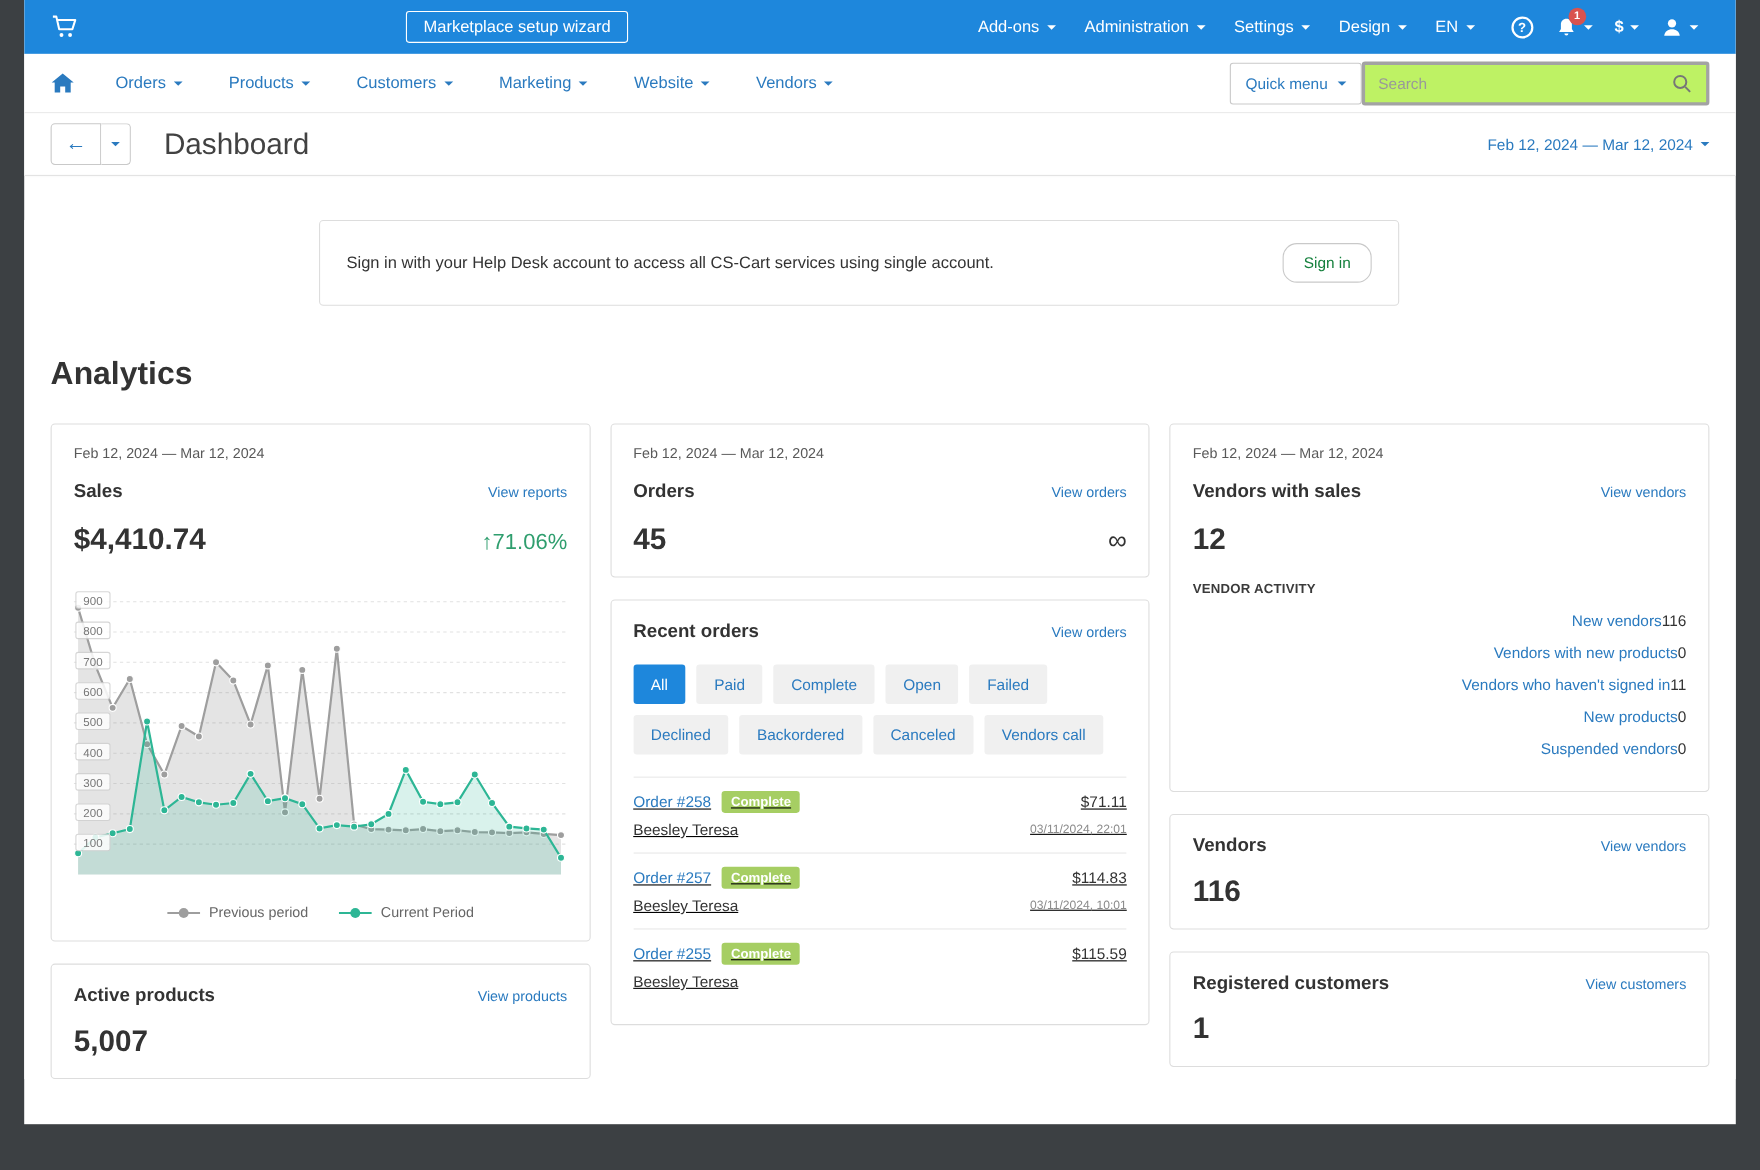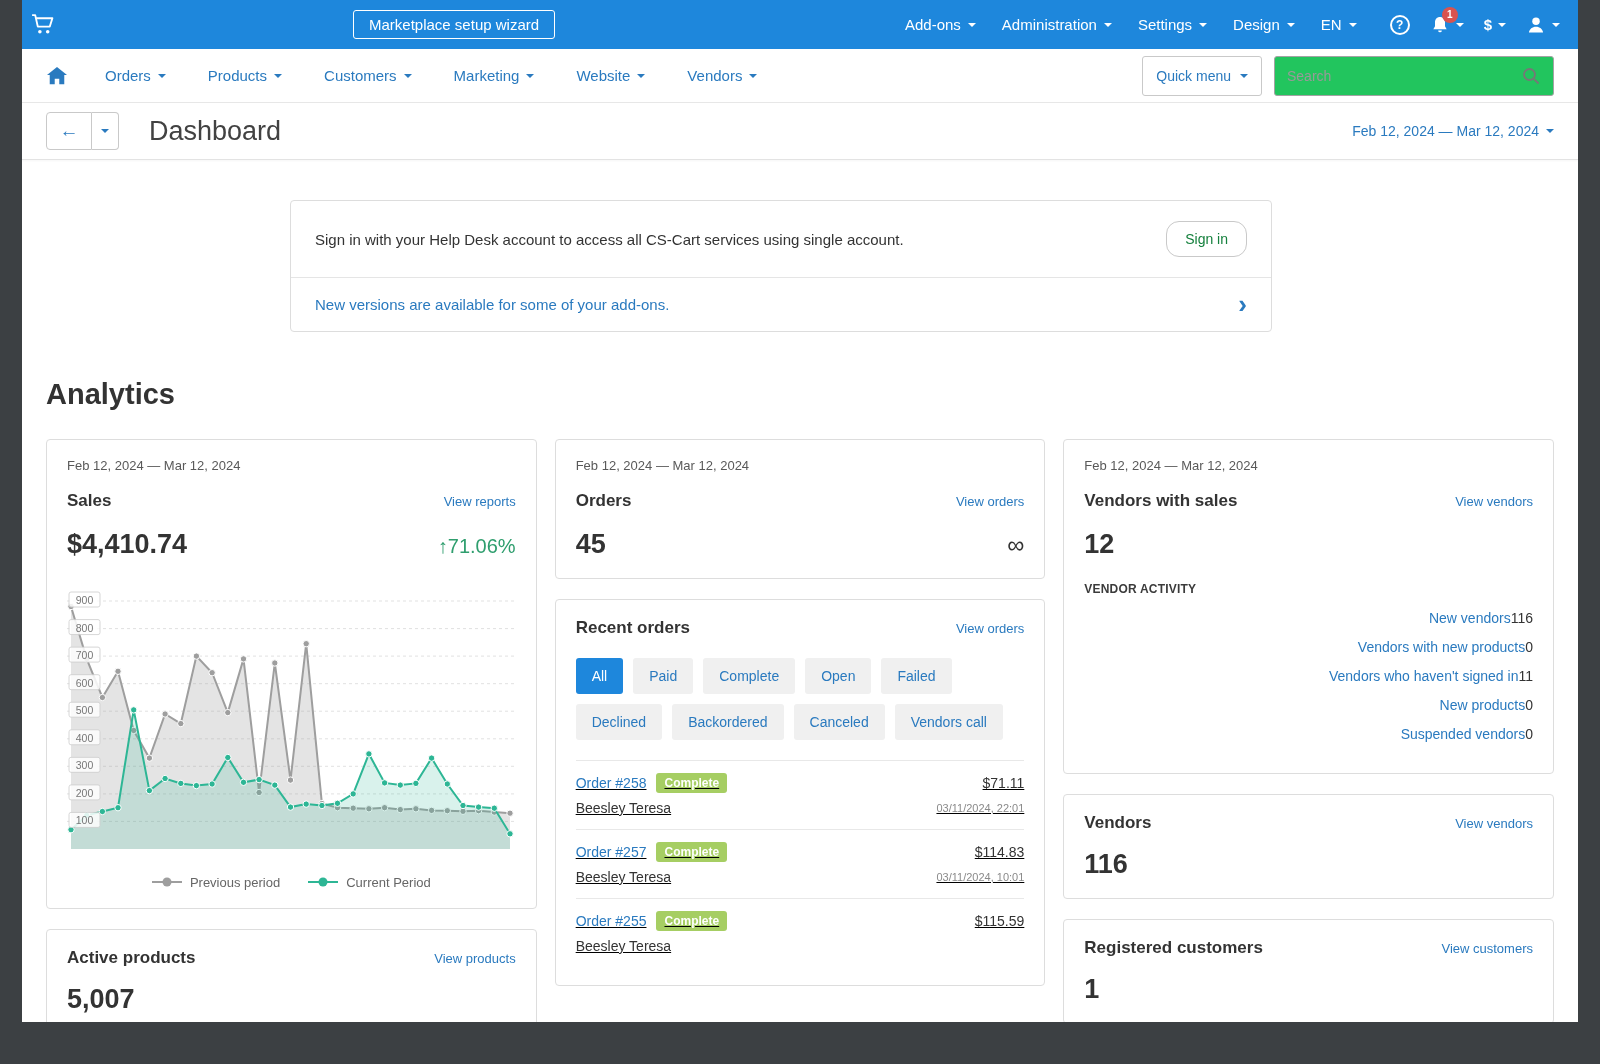--- a/index.html
+++ b/index.html
@@ -17,21 +17,21 @@
     overflow: hidden;
     position: relative;
   }
 
   
   .topbar {
     height: 49px;
     background: #1e87dc;
     display: flex;
     align-items: center;
-    padding: 0 8px;
+    padding: 0 24px;
     color: #fff;
   }
   .cart-btn { display: flex; align-items: center; cursor: pointer; }
   .wizard {
     margin-left: 298px;
     background: transparent;
     border: 1px solid #fff;
     color: #fff;
     font-size: 15px;
     padding: 5px 15px;
@@ -68,31 +68,31 @@
   .mainnav {
     height: 54px;
     display: flex; align-items: center;
     padding: 0 24px;
     border-bottom: 1px solid #e7e7e7;
     background: #fff;
   }
   .home-btn { display: flex; align-items: center; margin-right: 16px; cursor: pointer; }
   .main-items { display: flex; align-items: center; }
   .main-item { display: flex; align-items: center; gap: 7px; padding: 8px 21px; color: #2a7abf; font-size: 15px; cursor: pointer; }
-  .nav-right { margin-left: auto; display: flex; gap: 12px; }
+  .nav-right { margin-left: auto; display: flex; align-items: center; }
   .quick-menu {
     border: 1px solid #c9c9c9; border-radius: 3px; background: #fff;
     color: #2a7abf; font-size: 14px; padding: 10px 13px;
     display: flex; align-items: center; gap: 9px;
     cursor: pointer; font-family: inherit;
   }
   .search-group {
     display: flex; align-items: center;
-    border: 1px solid #a3a3a3; border-radius: 3px;
-    height: 40px; width: 280px; background: #22c55e;
+    border: 3px solid #a3a3a3; border-radius: 3px;
+    height: 40px; width: 316px; background: #bef264;
   }
   .search-input { border: 0; outline: none; flex: 1; padding: 0 12px; font-size: 14px; color: #333; font-family: inherit; background: transparent; }
   .search-input::placeholder { color: #999; }
   .search-btn { width: 44px; height: 100%; display: flex; align-items: center; justify-content: center; background: transparent; border: 0; cursor: pointer; }
 
   
   .page-head {
     height: 57px;
     display: flex; align-items: center;
     padding: 0 24px;
@@ -292,24 +292,20 @@
       <span class="caret"></span>
     </div>
   </div>
 
   <div class="content">
 
     <div class="notice">
       <div class="notice-row1">
         <span class="notice-text">Sign in with your Help Desk account to access all CS-Cart services using single account.</span>
         <button class="signin-btn">Sign in</button>
-      </div>
-      <div class="notice-row2">
-        <a class="notice-link" href="#">New versions are available for some of your add-ons.</a>
-        <span class="chev">›</span>
       </div>
     </div>
 
     <h2 class="analytics-h">Analytics</h2>
 
     <div class="grid">
 
       <div class="col">
         <div class="card">
           <div class="period">Feb 12, 2024 — Mar 12, 2024</div>

